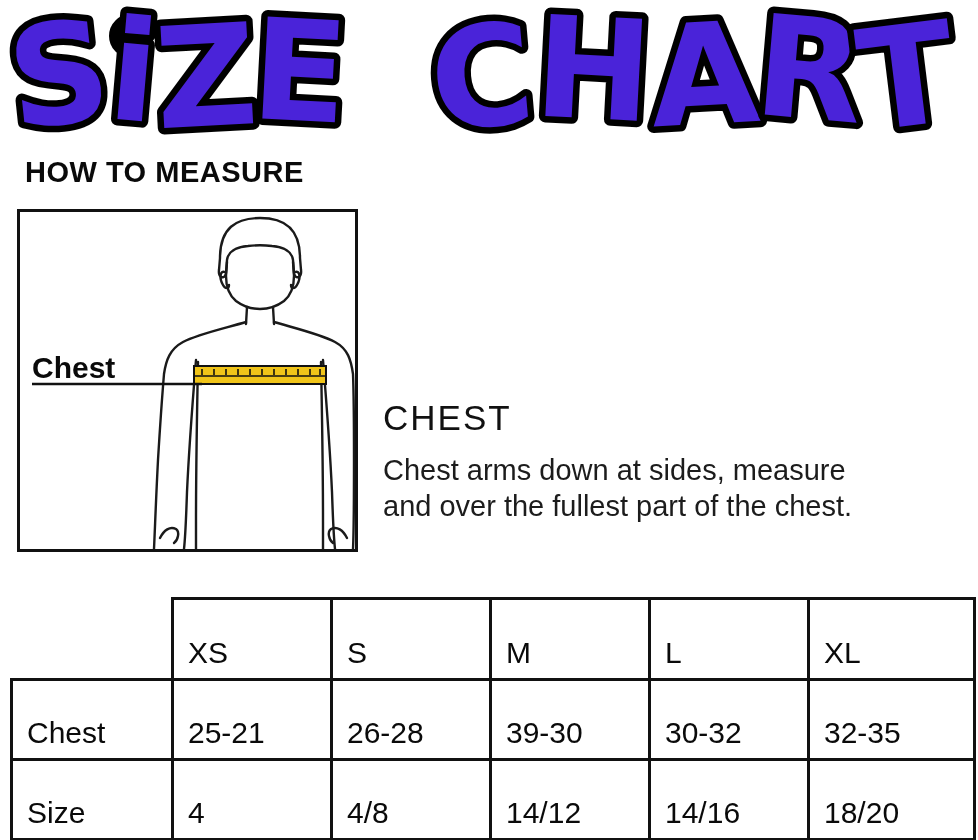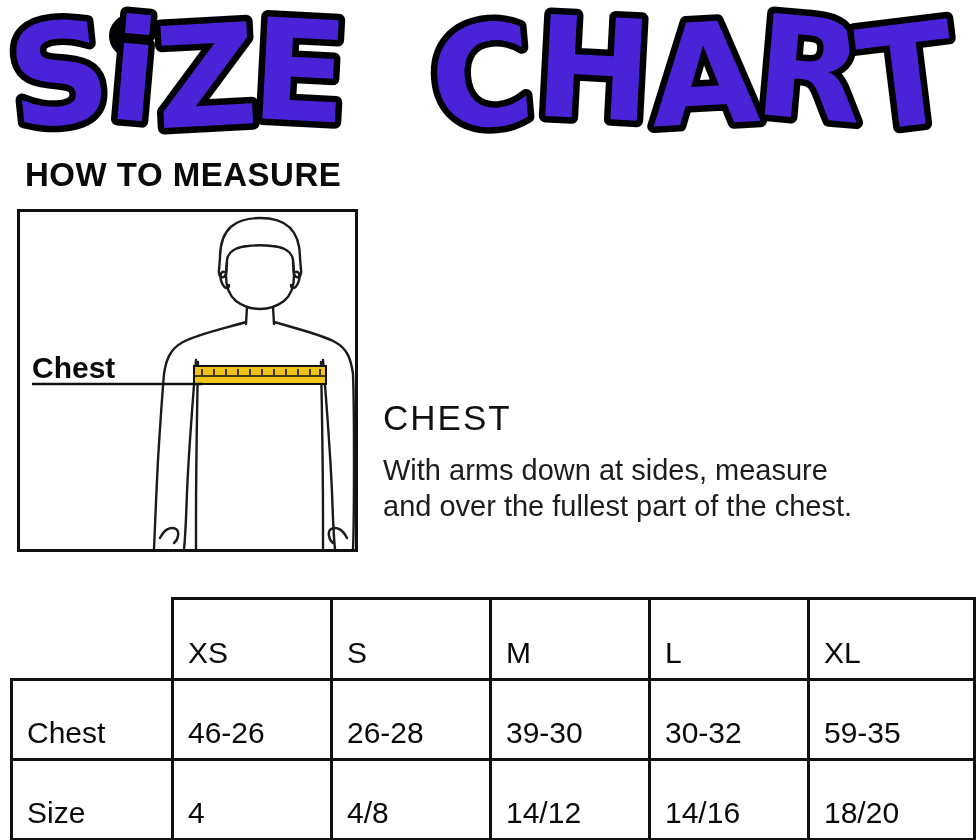--- a/index.html
+++ b/index.html
@@ -13,21 +13,21 @@
   .title-svg text {
     font-family:"DejaVu Sans", sans-serif; font-weight:bold; font-size:140px;
     fill:var(--title-fill,#4a23d9); stroke:#000000; stroke-width:13px;
     stroke-linejoin:round; paint-order:stroke fill;
   }
   .title-dot { fill:var(--title-fill,#4a23d9); stroke:#000; stroke-width:12px; }
 
   
   .how-heading {
     position:absolute; left:25px; top:156px; margin:0;
-    font-size:33px; font-weight:700; letter-spacing:0.5px; color:#0a0a0a;
+    font-size:29px; font-weight:700; letter-spacing:0.5px; color:#0a0a0a;
   }
 
   
   .figure-box {
     position:absolute; left:17px; top:209px; width:341px; height:343px;
     border:3px solid #111; box-sizing:border-box;
   }
   .figure-box svg { position:absolute; left:0; top:0; width:335px; height:337px; }
   .person-stroke { fill:none; stroke:#1a1a1a; stroke-width:2.4; stroke-linecap:round; }
   .tape-rect { fill:var(--tape,#f0c419); stroke:#111; stroke-width:2; }
@@ -128,21 +128,21 @@
         </g>
       </g>
 
       <text class="chest-label-text" x="12" y="166">Chest</text>
       <line class="chest-label-line" x1="12" y1="172" x2="182" y2="172"></line>
     </svg>
   </div>
 
   <section class="chest-info">
     <h3>CHEST</h3>
-    <div class="desc-line">With arms down at sides, measure</div>
+    <div class="desc-line">Chest arms down at sides, measure</div>
     <div class="desc-line">and over the fullest part of the chest.</div>
   </section>
 
   <table class="size-table">
     <colgroup>
       <col style="width:161px">
         <col style="width:159px">
         <col style="width:159px">
       <col style="width:159px">
         <col style="width:159px">
@@ -152,25 +152,25 @@
         <tr class="head-row">
       <td class="blank"></td>
       <td>XS</td>
       <td>S</td>
       <td>M</td>
       <td>L</td>
       <td>XL</td>
     </tr>
     <tr>
       <td>Chest</td>
-      <td>46-26</td>
+      <td>25-21</td>
       <td>26-28</td>
       <td>39-30</td>
       <td>30-32</td>
-      <td>59-35</td>
+      <td>32-35</td>
     </tr>
     <tr>
       <td>Size</td>
       <td>4</td>
       <td>4/8</td>
       <td>14/12</td>
       <td>14/16</td>
       <td>18/20</td>
     </tr>
   </tbody>

